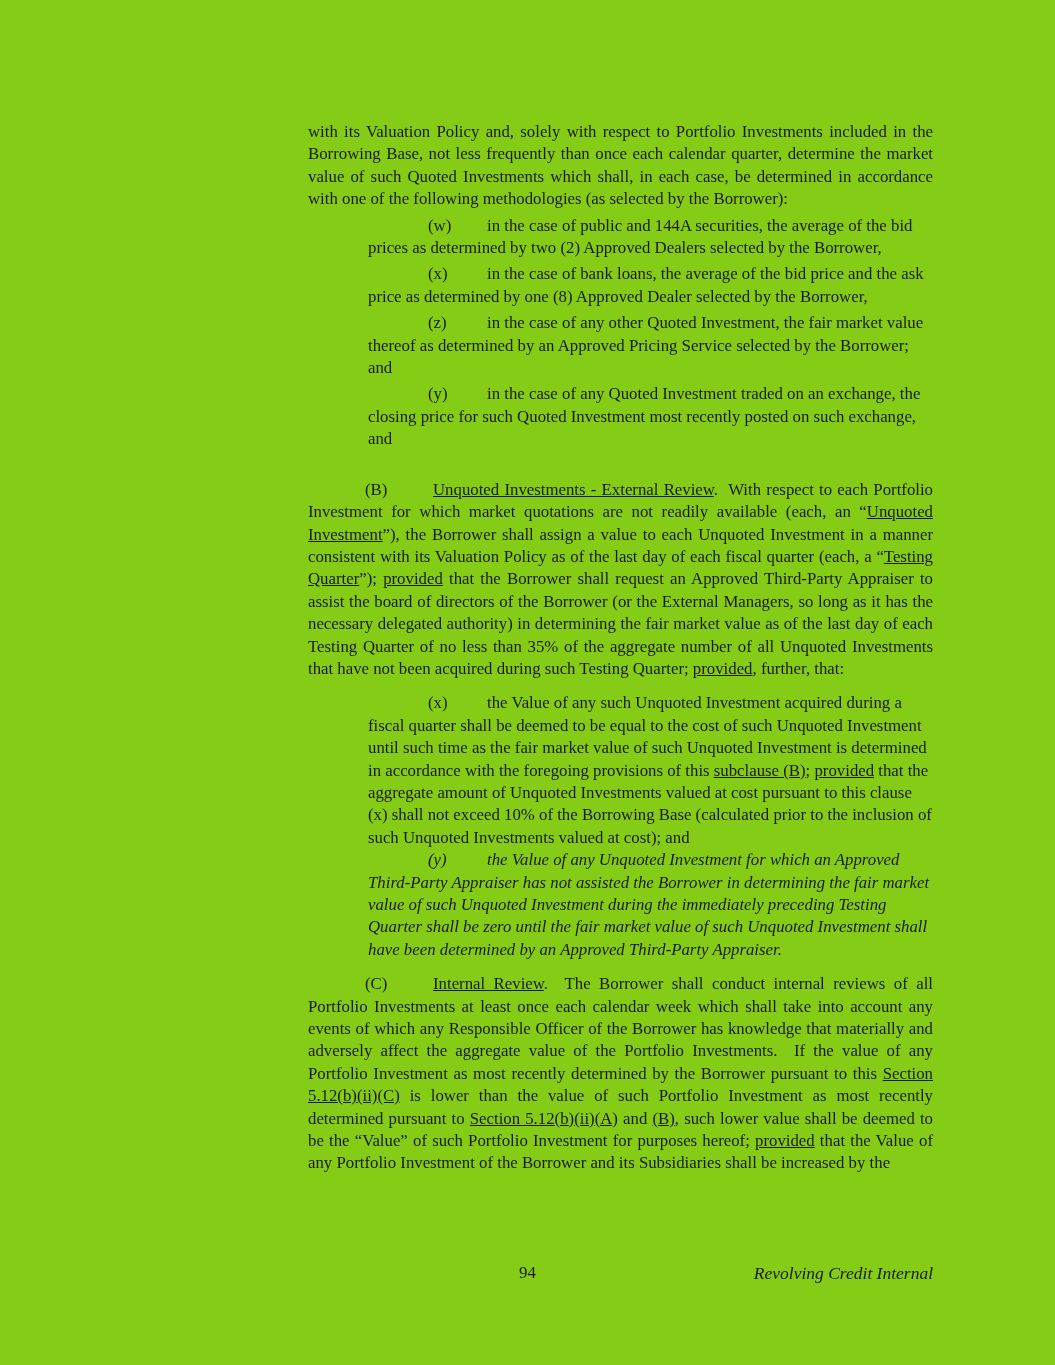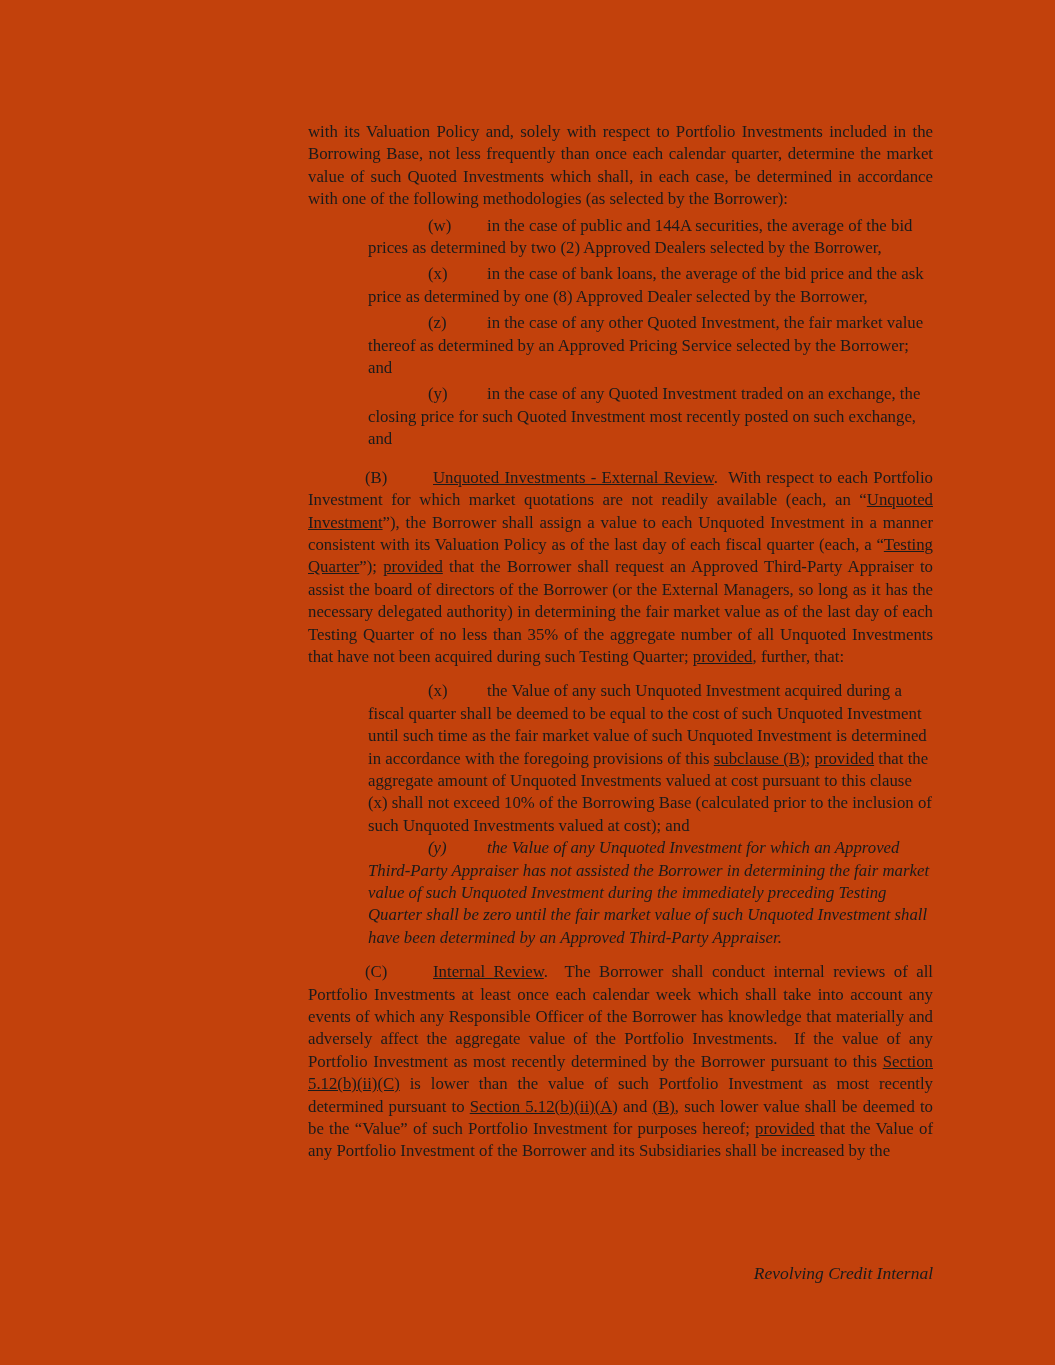--- a/index.html
+++ b/index.html
@@ -1,20 +1,20 @@
 <!DOCTYPE html>
 <html><head>
 <meta charset="utf-8">
 <style>
   html,body{margin:0;padding:0;background:#ffffff;}
   .page{
     position:relative;
     width:1055px;
     height:1365px;
-    background:#c2410c;
+    background:#84cc16;
     overflow:hidden;
     font-family:"Liberation Serif", serif;
     font-size:16.8px;
     line-height:22.4px;
     color:#1b1b1b;
   }
   .content{
     position:absolute;
     left:308px;
     top:121px;
@@ -28,21 +28,21 @@
     text-align:left;
   }
   .main{
     text-indent:57px;
     text-align:justify;
   }
   .sub .lbl{display:inline-block;width:59px;text-indent:0;}
   .main .lbl{display:inline-block;width:68px;text-indent:0;}
   .u{text-decoration:underline;}
   .mt16{margin-top:4px;}
-  .mt14{margin-top:16px;}
+  .mt14{margin-top:28px;}
   .mt12{margin-top:12px;}
   .mt10{font-style:italic;}
   .footer{
     position:absolute;
     left:0;
     top:1262px;
     width:1055px;
     height:26px;
   }
   .pgnum{
@@ -78,15 +78,16 @@
 
     <p class="block sub mt12"><span class="lbl">(x)</span><span><span>the Value of any such Unquoted Investment acquired during a fiscal quarter shall be deemed to be equal to the cost of such Unquoted Investment until such time as the fair market value of such Unquoted Investment is determined in accordance with the foregoing provisions of this </span><span class="u">subclause (B)</span><span>; </span><span class="u">provided</span><span> that the aggregate amount of Unquoted Investments valued at cost pursuant to this clause (x) shall not exceed 10% of the Borrowing Base (calculated prior to the inclusion of such Unquoted Investments valued at cost); and</span></span></p>
 
     <p class="block sub mt10"><span class="lbl">(y)</span><span><span>the Value of any Unquoted Investment for which an Approved Third-Party Appraiser has not assisted the Borrower in determining the fair market value of such Unquoted Investment during the immediately preceding Testing Quarter shall be zero until the fair market value of such Unquoted Investment shall have been determined by an Approved Third-Party Appraiser.</span></span></p>
 
     <p class="block main mt12"><span class="lbl">(C)</span><span><span class="u">Internal Review</span><span>.&nbsp; The Borrower shall conduct internal reviews of all Portfolio Investments at least once each calendar week which shall take into account any events of which any Responsible Officer of the Borrower has knowledge that materially and adversely affect the aggregate value of the Portfolio Investments.&nbsp; If the value of any Portfolio Investment as most recently determined by the Borrower pursuant to this </span><span class="u">Section 5.12(b)(ii)(C)</span><span> is lower than the value of such Portfolio Investment as most recently determined pursuant to </span><span class="u">Section 5.12(b)(ii)(A)</span><span> and </span><span class="u">(B)</span><span>, such lower value shall be deemed to be the “Value” of such Portfolio Investment for purposes hereof; </span><span class="u">provided</span><span> that the Value of any Portfolio Investment of the Borrower and its Subsidiaries shall be increased by the</span></span></p>
 
   </div>
 
   <div class="footer">
+    <div class="pgnum">94</div>
     <div class="ftitle">Revolving Credit Internal</div>
   </div>
 </div>
 
 </body></html>

